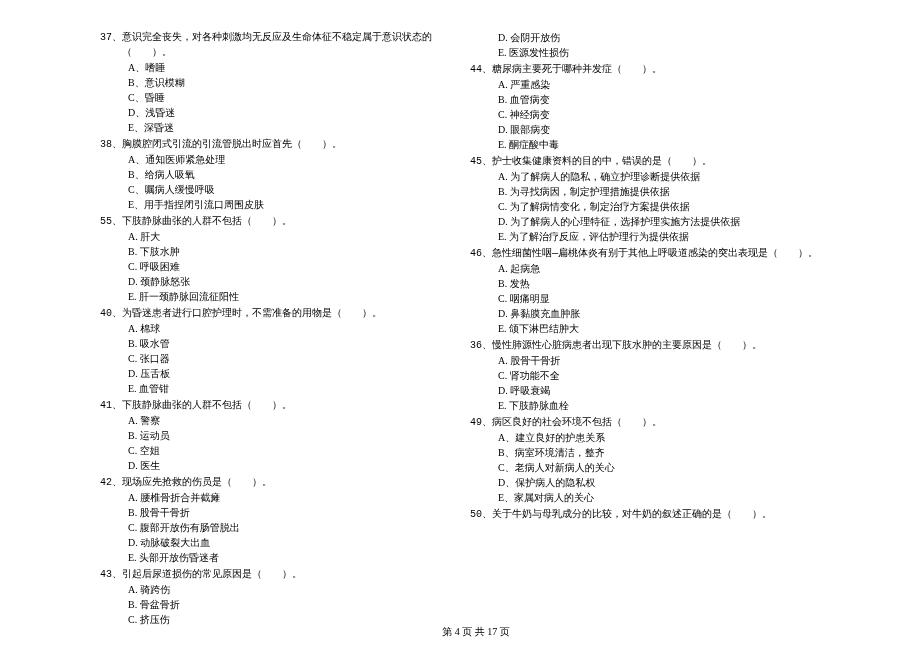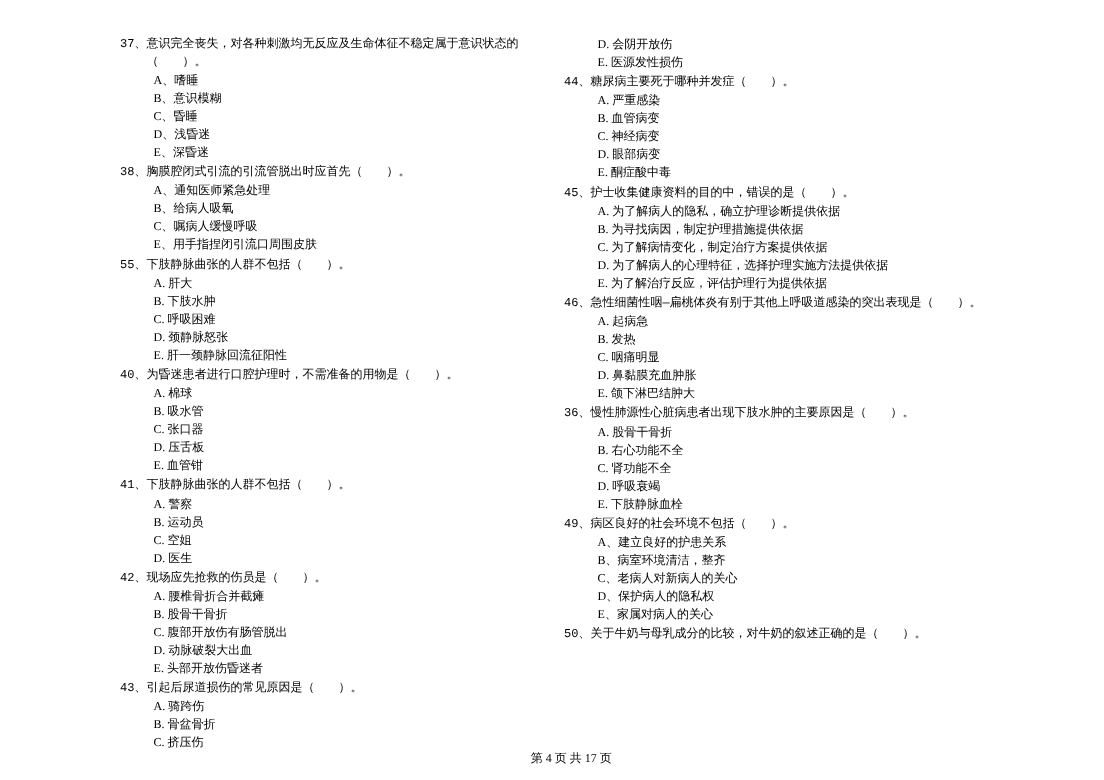--- a/index.html
+++ b/index.html
@@ -189,21 +189,20 @@
           <div class="option">E. 颌下淋巴结肿大</div>
         </div>
       </div>
       <div class="question">
         <div class="q-stem">
           <span class="q-num">36、</span>
           <span class="q-text">慢性肺源性心脏病患者出现下肢水肿的主要原因是（　　）。</span>
         </div>
         <div class="options">
           <div class="option">A. 股骨干骨折</div>
-          <div class="option">B. 右心功能不全</div>
           <div class="option">C. 肾功能不全</div>
           <div class="option">D. 呼吸衰竭</div>
           <div class="option">E. 下肢静脉血栓</div>
         </div>
       </div>
       <div class="question">
         <div class="q-stem">
           <span class="q-num">49、</span>
           <span class="q-text">病区良好的社会环境不包括（　　）。</span>
         </div>

